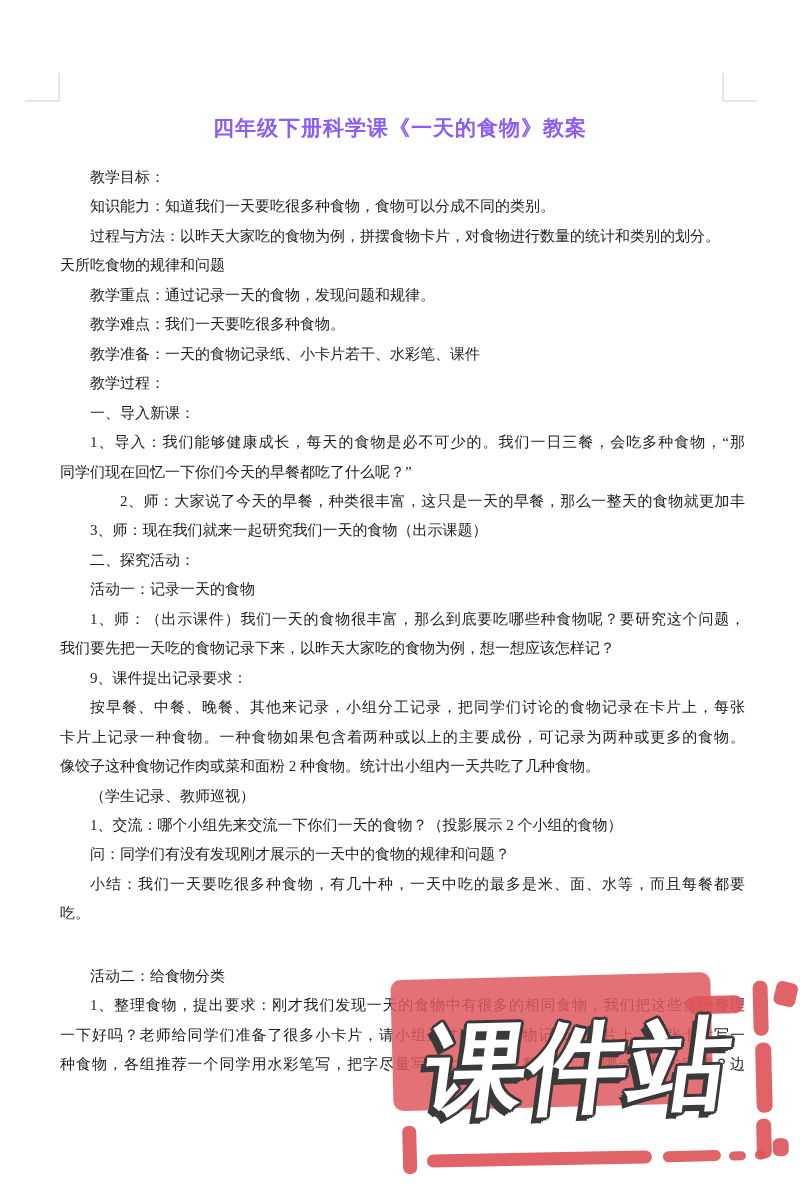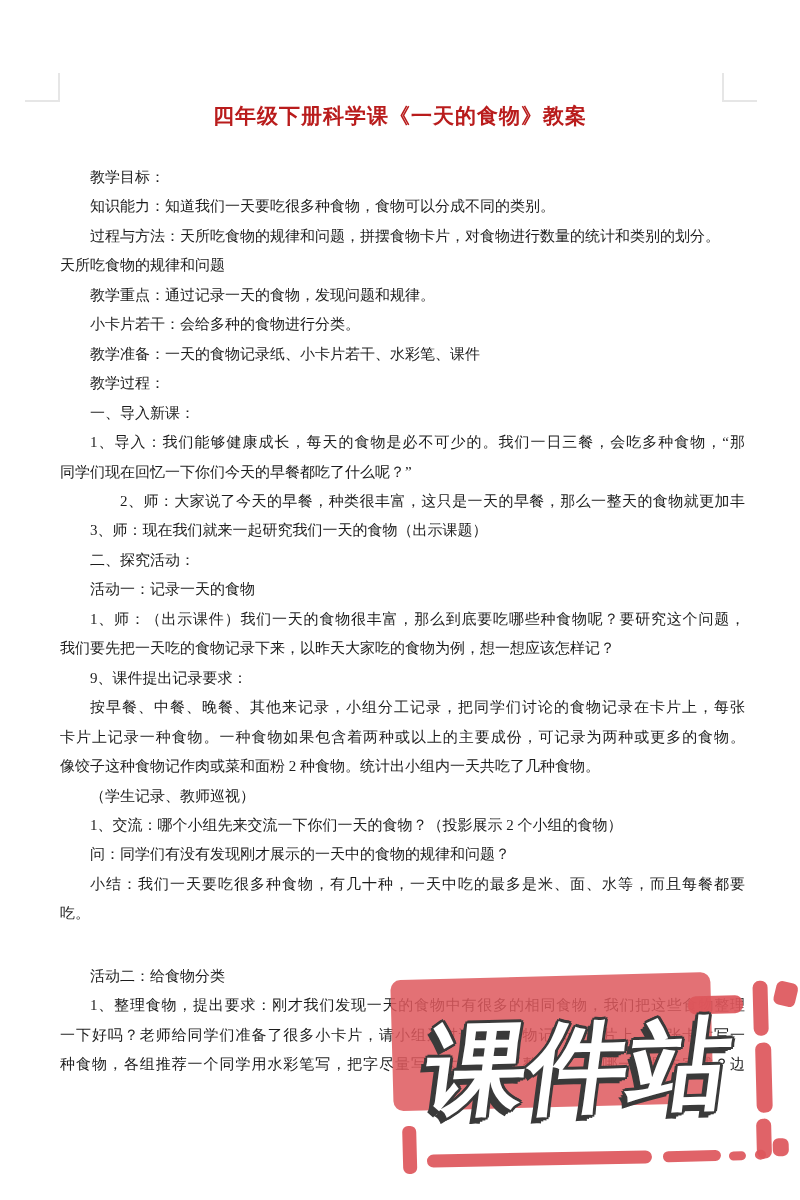--- a/index.html
+++ b/index.html
@@ -7,23 +7,23 @@
     width:800px;height:1200px;position:relative;overflow:hidden;
     background:#ffffff;
     font-family:"Liberation Serif","DejaVu Serif",serif;
   }
   
   .corner{position:absolute;width:33px;height:27px;top:73px;}
   .corner.left{left:25px;border-right:2px solid #e6e6e6;border-bottom:2px solid #e6e6e6;}
   .corner.right{left:722px;border-left:2px solid #e6e6e6;border-bottom:2px solid #e6e6e6;}
 
   .doc-title{
-    position:absolute;left:0;right:0;top:104px;margin:0;
+    position:absolute;left:0;right:0;top:104px;margin:12px;
     text-align:center;font-size:21px;font-weight:bold;letter-spacing:1px;
-    color:#b91c1c;line-height:24px;
+    color:#8b5cf6;line-height:24px;
   }
 
   #body-text{
     position:absolute;left:60px;top:163px;width:685px;
     font-size:15px;color:#1c1c1c;
   }
   .tline{
     height:29.46px;line-height:29.46px;width:100%;box-sizing:border-box;
     white-space:normal;overflow:visible;text-align:left;
   }
@@ -70,24 +70,24 @@
 <body>
 
 <div class="corner left"></div>
 <div class="corner right"></div>
 
 <h1 class="doc-title">四年级下册科学课《一天的食物》教案</h1>
 
 <div id="body-text">
     <div class="tline" style="padding-left: 30px;">教学目标：</div>
     <div class="tline" style="padding-left: 30px;">知识能力：知道我们一天要吃很多种食物，食物可以分成不同的类别。</div>
-    <div class="tline" style="padding-left: 30px;">过程与方法：天所吃食物的规律和问题，拼摆食物卡片，对食物进行数量的统计和类别的划分。</div>
+    <div class="tline" style="padding-left: 30px;">过程与方法：以昨天大家吃的食物为例，拼摆食物卡片，对食物进行数量的统计和类别的划分。</div>
     <div class="tline" style="padding-left: 0px;">天所吃食物的规律和问题</div>
     <div class="tline" style="padding-left: 30px;">教学重点：通过记录一天的食物，发现问题和规律。</div>
-    <div class="tline" style="padding-left: 30px;">小卡片若干：会给多种的食物进行分类。</div>
+    <div class="tline" style="padding-left: 30px;">教学难点：我们一天要吃很多种食物。</div>
     <div class="tline" style="padding-left: 30px;">教学准备：一天的食物记录纸、小卡片若干、水彩笔、课件</div>
     <div class="tline" style="padding-left: 30px;">教学过程：</div>
     <div class="tline" style="padding-left: 30px;">一、导入新课：</div>
     <div class="tline j" style="padding-left: 30px;">1、导入：我们能够健康成长，每天的食物是必不可少的。我们一日三餐，会吃多种食物，“那</div>
     <div class="tline" style="padding-left: 0px;">同学们现在回忆一下你们今天的早餐都吃了什么呢？”</div>
     <div class="tline j" style="padding-left: 60px;">2、师：大家说了今天的早餐，种类很丰富，这只是一天的早餐，那么一整天的食物就更加丰</div>
     <div class="tline" style="padding-left: 30px;">3、师：现在我们就来一起研究我们一天的食物（出示课题）</div>
     <div class="tline" style="padding-left: 30px;">二、探究活动：</div>
     <div class="tline" style="padding-left: 30px;">活动一：记录一天的食物</div>
     <div class="tline j" style="padding-left: 30px;">1、师：（出示课件）我们一天的食物很丰富，那么到底要吃哪些种食物呢？要研究这个问题，</div>

